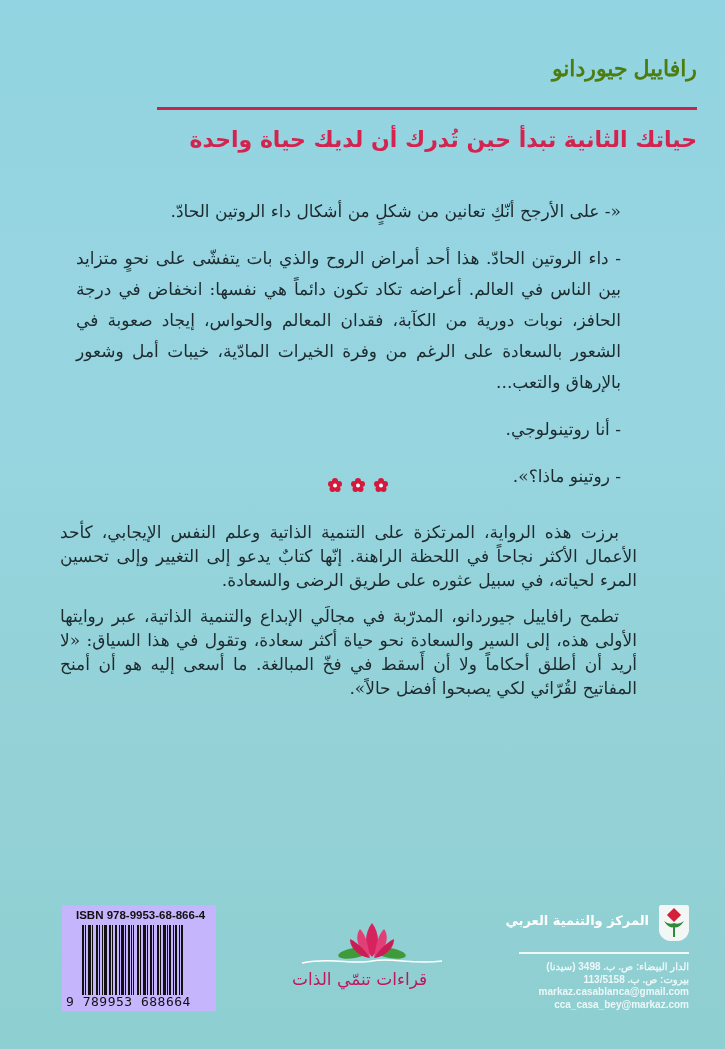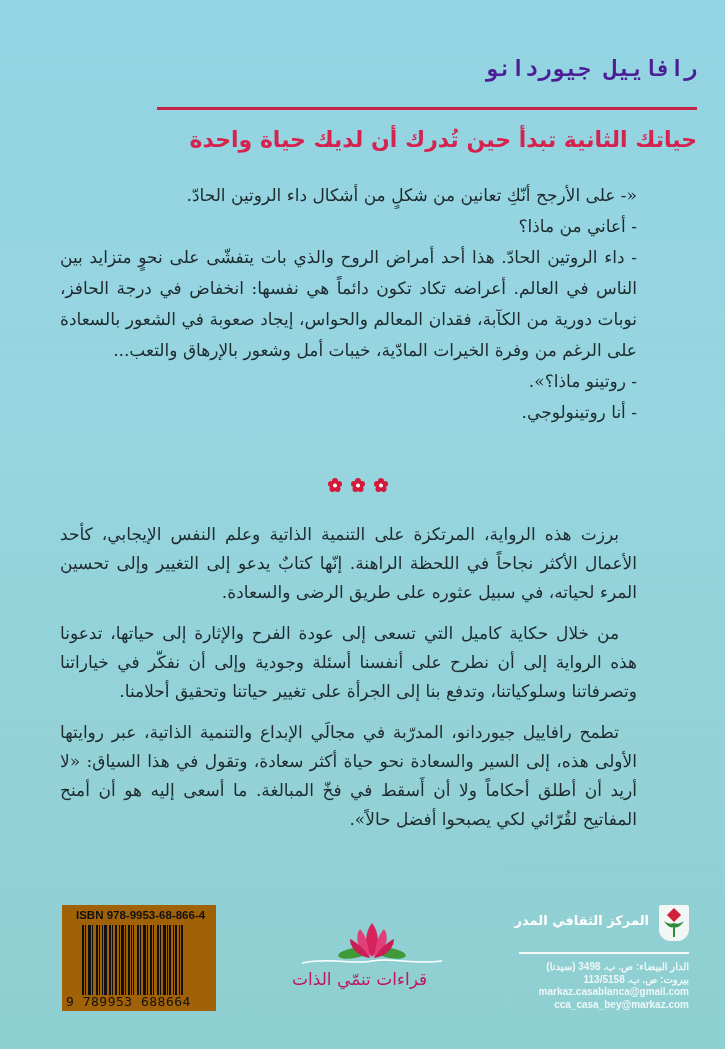--- a/index.html
+++ b/index.html
@@ -7,56 +7,56 @@
     width: 725px; height: 1049px; overflow: hidden;
     background: linear-gradient(180deg, #93d4e2 0%, #97d5e0 40%, #93d1d6 75%, #8ecfd1 100%);
     font-family: "DejaVu Serif", serif;
     position: relative;
     color: #1d2a2e;
   }
   .cover { position: absolute; inset: 0; direction: rtl; }
 
   .author {
     position: absolute; right: 28px; top: 56px;
-    font-family: Liberation Mono, monospace; font-weight: bold;
-    color: #4c1d95; font-size: 22px; letter-spacing: 0;
+    font-family: Liberation Sans, sans-serif; font-weight: bold;
+    color: #4d7c0f; font-size: 22px; letter-spacing: 0;
   }
   .author-rule {
     position: absolute; right: 28px; top: 107px;
     width: 540px; height: 3px; background: #c8234a;
   }
   .tagline {
     position: absolute; right: 28px; top: 127px; width: 560px;
     font-family: "DejaVu Sans", sans-serif; font-weight: bold;
     color: #d4234f; font-size: 22px; 
   }
 
   .excerpt {
     position: absolute; right: 88px; left: 60px; top: 180px;
     font-size: 17px; line-height: 31px; text-align: justify;
   }
-  .excerpt p { margin: 0; }
+  .excerpt p { margin: 16px; }
 
   .flowers {
     position: absolute; left: 328px; top: 478px;
     display: flex; gap: 9px; direction: ltr;
   }
   .flower {
     width: 14px; height: 14px; position: relative;
   }
 
   .body-text {
     position: absolute; right: 88px; left: 60px; top: 520px;
-    font-size: 17px; line-height: 29px; text-align: justify;
+    font-size: 17px; line-height: 24px; text-align: justify;
   }
   .body-text p { margin: 0 0 12px 0; text-indent: 18px; text-align-last: right; }
 
   .barcode-box {
     position: absolute; left: 62px; top: 905px;
-    width: 154px; height: 106px; background: #a16207;
+    width: 154px; height: 106px; background: #c4b5fd;
     direction: ltr;
   }
   .isbn-label {
     position: absolute; left: 14px; top: 4px;
     font-family: "Liberation Sans", sans-serif; font-weight: bold;
     font-size: 11.5px; color: #111;
   }
   .bars {
     position: absolute; left: 20px; top: 20px; width: 126px; height: 70px;
     display: flex; align-items: stretch;
@@ -105,24 +105,23 @@
 <body>
 
 <div class="cover">
 
   <div class="author">رافاييل جيوردانو</div>
   <div class="author-rule"></div>
   <div class="tagline">حياتك الثانية تبدأ حين تُدرك أن لديك حياة واحدة</div>
 
   <div class="excerpt">
     <p>«- على الأرجح أنّكِ تعانين من شكلٍ من أشكال داء الروتين الحادّ.</p>
-    <p>- أعاني من ماذا؟</p>
     <p>- داء الروتين الحادّ. هذا أحد أمراض الروح والذي بات يتفشّى على نحوٍ متزايد بين الناس في العالم. أعراضه تكاد تكون دائماً هي نفسها: انخفاض في درجة الحافز، نوبات دورية من الكآبة، فقدان المعالم والحواس، إيجاد صعوبة في الشعور بالسعادة على الرغم من وفرة الخيرات المادّية، خيبات أمل وشعور بالإرهاق والتعب...</p>
+    <p>- أنا روتينولوجي.</p>
     <p>- روتينو ماذا؟».</p>
-    <p>- أنا روتينولوجي.</p>
   </div>
 
   <div class="flowers">
     <svg class="flower" viewBox="0 0 14 14" width="14" height="14">
       <circle cx="7" cy="3" r="3" fill="#d31a3c"></circle>
         <circle cx="11" cy="6" r="3" fill="#d31a3c"></circle>
       <circle cx="9.5" cy="11" r="3" fill="#d31a3c"></circle>
         <circle cx="4.5" cy="11" r="3" fill="#d31a3c"></circle>
       <circle cx="3" cy="6" r="3" fill="#d31a3c"></circle>
         <circle cx="7" cy="7.5" r="2" fill="#ffffff"></circle>
@@ -140,21 +139,20 @@
         <circle cx="11" cy="6" r="3" fill="#d31a3c"></circle>
       <circle cx="9.5" cy="11" r="3" fill="#d31a3c"></circle>
         <circle cx="4.5" cy="11" r="3" fill="#d31a3c"></circle>
       <circle cx="3" cy="6" r="3" fill="#d31a3c"></circle>
         <circle cx="7" cy="7.5" r="2" fill="#ffffff"></circle>
     </svg>
   </div>
 
   <div class="body-text">
     <p>برزت هذه الرواية، المرتكزة على التنمية الذاتية وعلم النفس الإيجابي، كأحد الأعمال الأكثر نجاحاً في اللحظة الراهنة. إنّها كتابٌ يدعو إلى التغيير وإلى تحسين المرء لحياته، في سبيل عثوره على طريق الرضى والسعادة.</p>
-    <p>من خلال حكاية كاميل التي تسعى إلى عودة الفرح والإثارة إلى حياتها، تدعونا هذه الرواية إلى أن نطرح على أنفسنا أسئلة وجودية وإلى أن نفكّر في خياراتنا وتصرفاتنا وسلوكياتنا، وتدفع بنا إلى الجرأة على تغيير حياتنا وتحقيق أحلامنا.</p>
     <p>تطمح رافاييل جيوردانو، المدرّبة في مجالَي الإبداع والتنمية الذاتية، عبر روايتها الأولى هذه، إلى السير والسعادة نحو حياة أكثر سعادة، وتقول في هذا السياق: «لا أريد أن أطلق أحكاماً ولا أن أَسقط في فخّ المبالغة. ما أسعى إليه هو أن أمنح المفاتيح لقُرّائي لكي يصبحوا أفضل حالاً».</p>
   </div>
 
   <div class="barcode-box">
     <div class="isbn-label">ISBN 978-9953-68-866-4</div>
     <div class="bars">
       <span style="width:2px;margin-right:1px"></span>
         <span style="width:1px;margin-right:2px"></span>
       <span style="width:3px;margin-right:1px"></span>
         <span style="width:1px;margin-right:3px"></span>
@@ -204,21 +202,21 @@
     <div class="series-title">قراءات تنمّي الذات</div>
   </div>
 
   <div class="publisher">
     <svg class="pub-emblem" viewBox="0 0 30 36" width="30" height="36">
       <path d="M0 0 H30 V24 Q30 36 15 36 Q0 36 0 24 Z" fill="#f2f7f6"></path>
       <rect x="10" y="5" width="10" height="10" fill="#d3213b" transform="rotate(45 15 10)"></rect>
       <path d="M5 16 Q10 24 15 22 Q20 24 25 16 Q20 20 15 18 Q10 20 5 16 Z" fill="#2e8b3a"></path>
       <rect x="14" y="20" width="2" height="12" fill="#2e8b3a"></rect>
     </svg>
-    <div class="pub-name">المركز الثقافي المدر</div>
+    <div class="pub-name">المركز والتنمية العربي</div>
     <div class="pub-rule"></div>
     <div class="pub-lines">
       <div>الدار البيضاء: ص. ب. 3498 (سيدنا)</div>
       <div>بيروت: ص. ب. 113/5158</div>
       <div class="ltr">markaz.casablanca@gmail.com</div>
       <div class="ltr">cca_casa_bey@markaz.com</div>
     </div>
   </div>
 
 </div>

